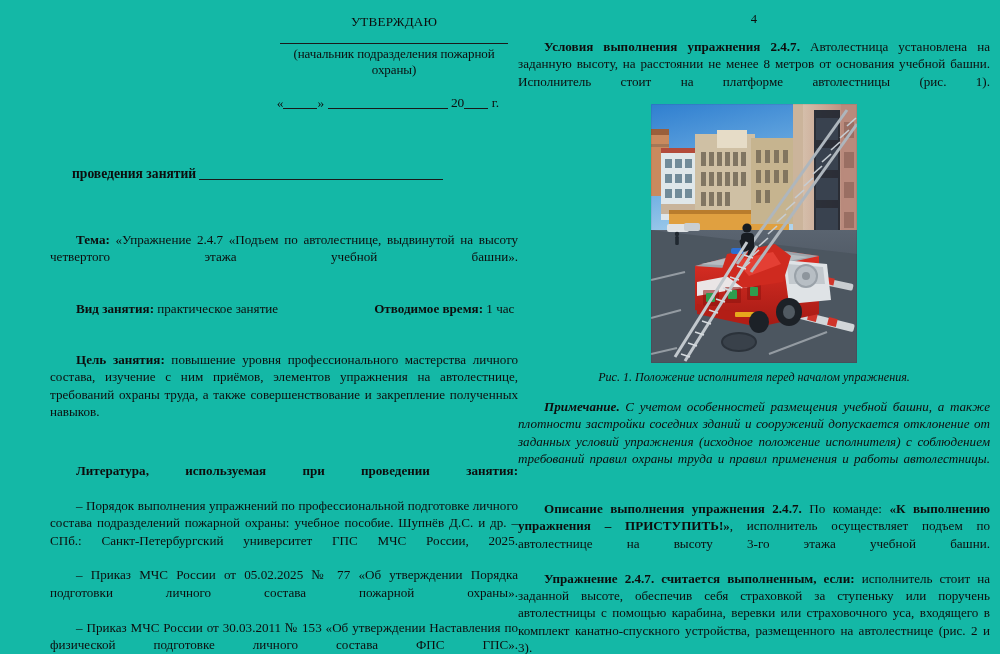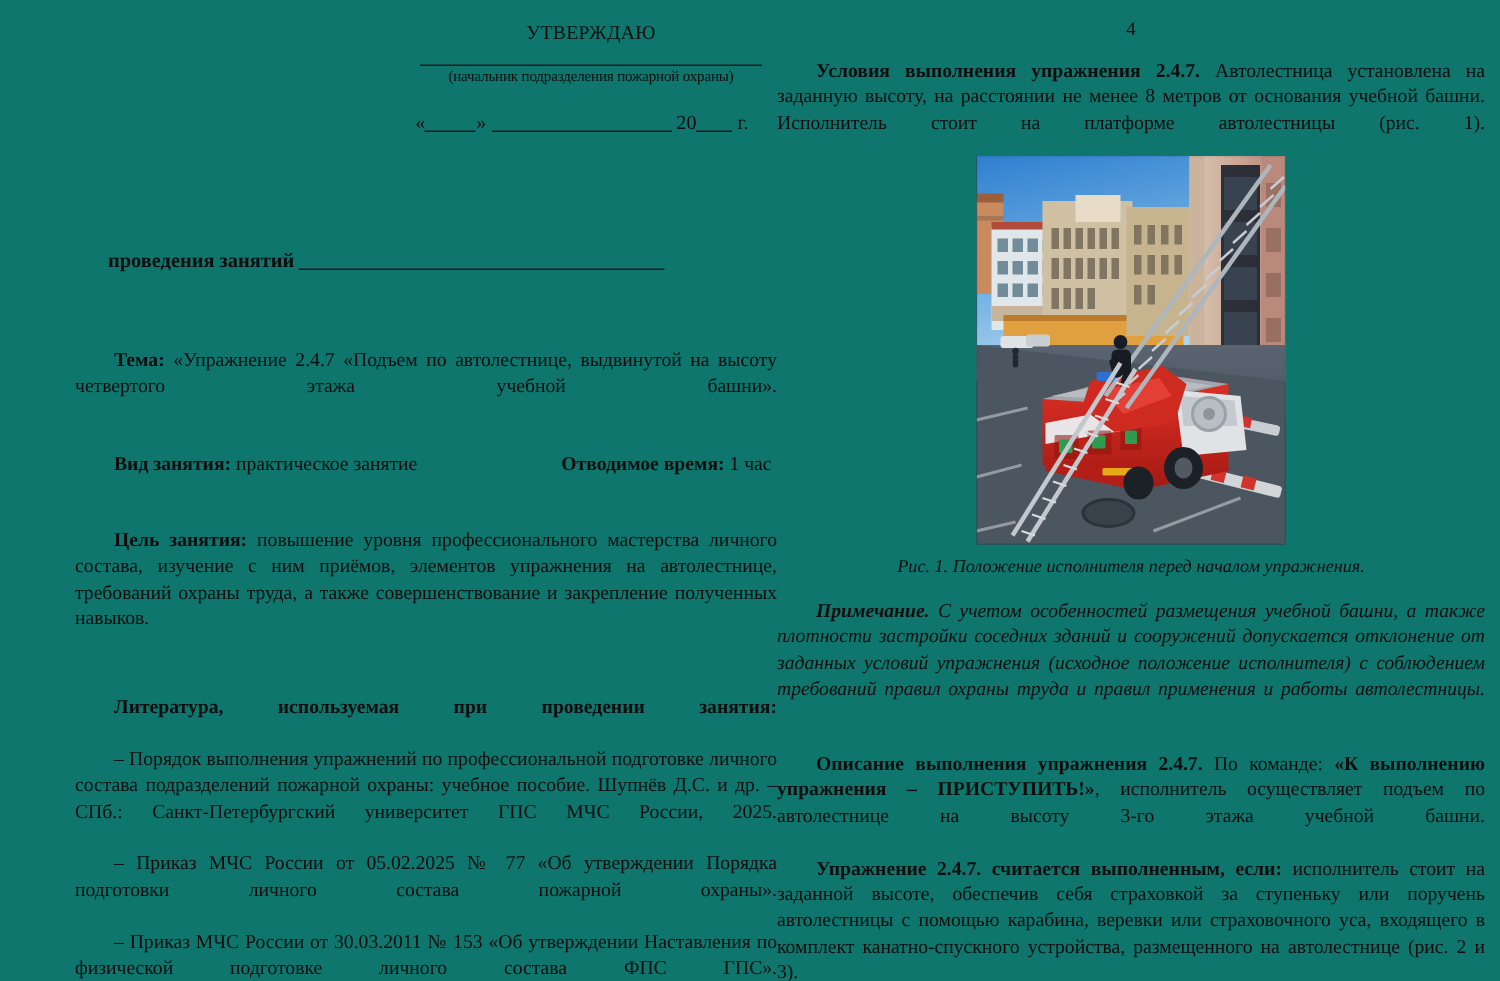--- a/index.html
+++ b/index.html
@@ -11,21 +11,21 @@
     width: 1000px;
     height: 654px;
     overflow: hidden;
     font-family: "Liberation Serif", "DejaVu Serif", serif;
     color: #0d0d0d;
   }
   .page {
     position: relative;
     width: 1000px;
     height: 654px;
-    background: #0f766e;
+    background: #14b8a6;
   }
 
   
   .col-left {
     position: absolute;
     left: 50px;
     top: 0;
     width: 468px;
     height: 654px;
   }
@@ -62,21 +62,21 @@
     font-size: 13.1px;
     letter-spacing: .2px;
   }
   .approve-rule {
     margin: 13px auto 0 auto;
     width: 228px;
     border-bottom: 1px solid #1a1a1a;
     height: 0;
   }
   .approve-caption {
-    font-size: 10px;
+    font-size: 13px;
     margin-top: 2px;
     letter-spacing: -.1px;
   }
   .approve-date {
     margin-top: 17px;
     font-size: 13.4px;
     text-align: right;
     padding-right: 19px;
     white-space: nowrap;
   }

